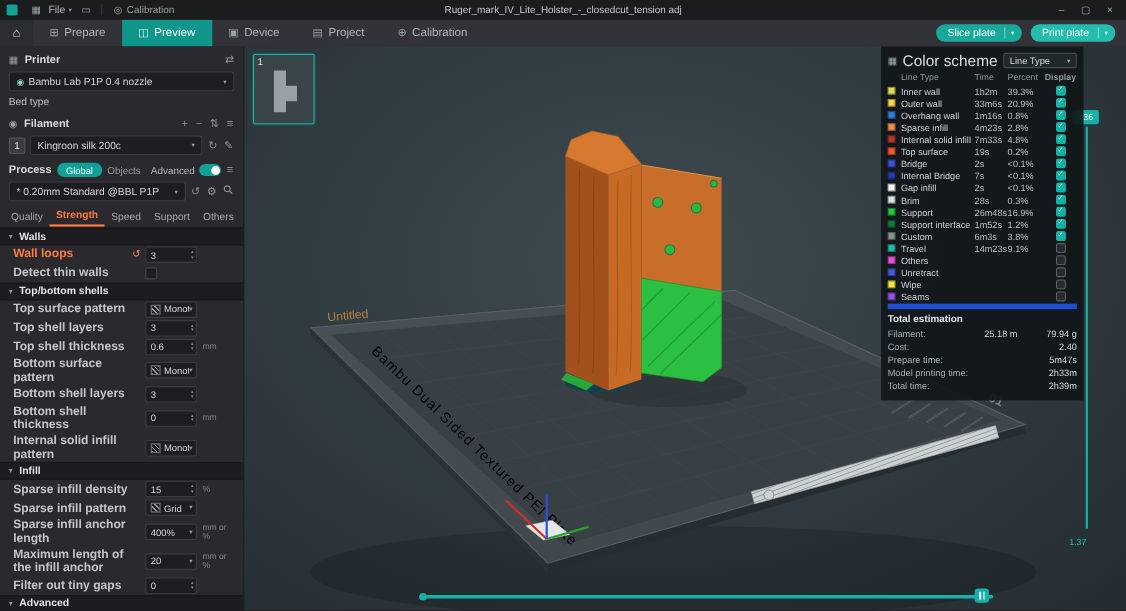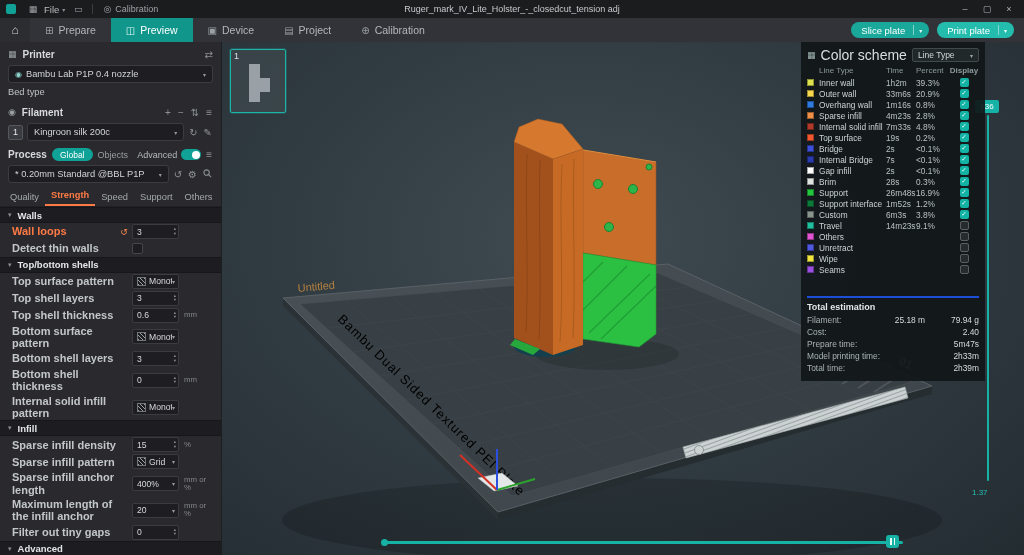--- a/index.html
+++ b/index.html
@@ -95,21 +95,21 @@
 .lnh{flex:1;}.lth{width:30px;}.lph{width:33px;}.ldh{width:30px;text-align:center;font-weight:bold;}
 .leg-row{display:flex;align-items:center;height:11px;font-size:8.3px;}
 .sw{width:7px;height:7px;margin-right:5px;flex:none;border:1px solid rgba(0,0,0,.35);}
 .ln{flex:1;color:#ccd3d3;white-space:nowrap;overflow:hidden;min-width:0;}
 .lt{width:30px;flex:none;color:#b9c1c1;}
 .lp{width:33px;flex:none;color:#b9c1c1;}
 .ld{width:30px;flex:none;display:flex;justify-content:center;}
 .cb{width:9px;height:9px;border-radius:2px;display:flex;align-items:center;justify-content:center;font-size:6.5px;color:#fff;line-height:1;}
 .cb.on{background:#12b2a5;}
 .cb.off{background:#262c2e;border:1px solid #596063;}
-.tot{border-top:2px solid #1d4ed8;margin-top:21px;padding-top:4px;}
+.tot{border-top:5px solid #1d4ed8;margin-top:1px;padding-top:4px;}
 .tot-title{font-size:9px;font-weight:bold;color:#e2e7e7;margin-bottom:2px;}
 .tot-row{display:flex;font-size:8.4px;height:12px;align-items:center;color:#a9b2b2;}
 .tot-row .sp{flex:1;}
 .tot-row .tv1{color:#d5dbdb;margin-right:12px;}
 .tot-row .tv2{min-width:42px;text-align:right;color:#d5dbdb;}
 
 
 .vslider{position:absolute;right:24px;top:58px;bottom:60px;width:22px;z-index:9;}
 .vtrack{position:absolute;left:9px;top:15px;bottom:14px;width:2px;background:#15b2a5;border-radius:1px;}
 .vbadge{position:absolute;left:-3px;top:0;min-width:24px;height:13px;background:#15b2a5;border-radius:2px;color:#fff;font-size:8px;display:flex;align-items:center;justify-content:center;padding:0 2px;}

